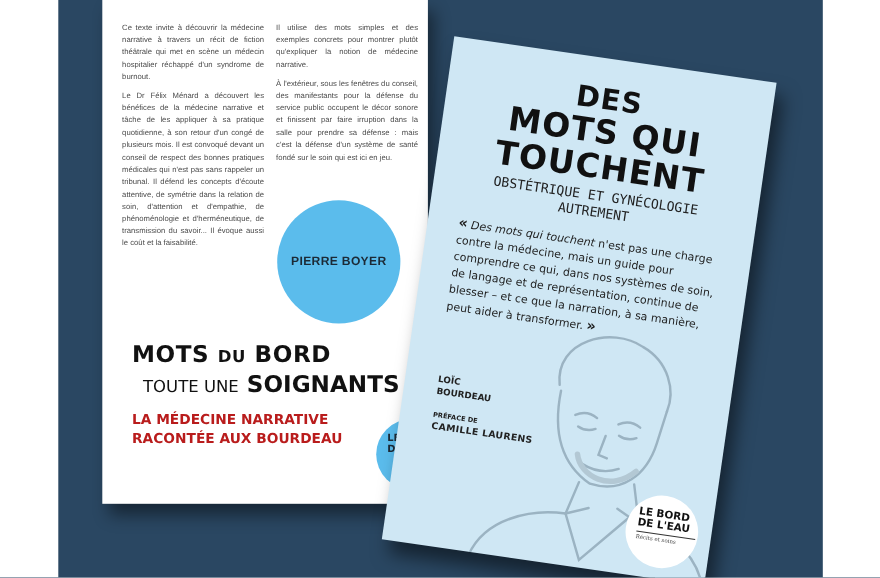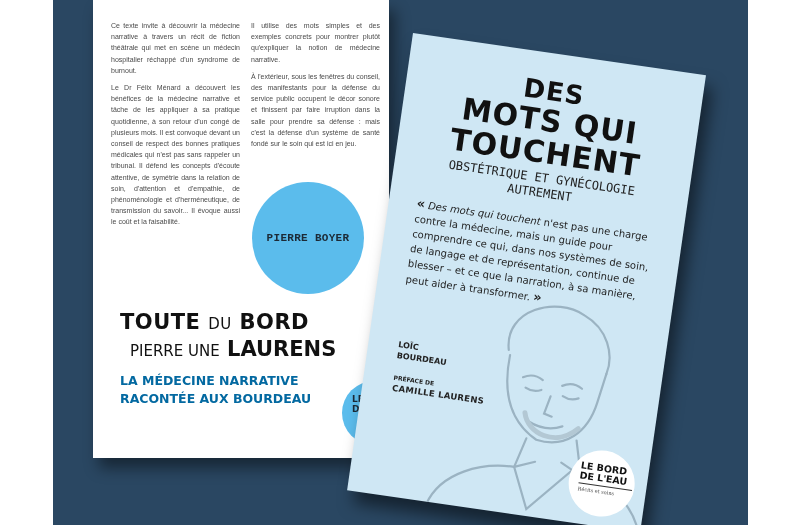--- a/index.html
+++ b/index.html
@@ -4,27 +4,27 @@
 <style>
   html,body{margin:0;padding:0;}
   body{width:800px;height:525px;background:#ffffff;position:relative;overflow:hidden;font-family:"Liberation Sans",sans-serif;}
   .bg{position:absolute;left:53px;top:0;width:695px;height:525px;background:#2a4762;}
   .book-left{position:absolute;left:93px;top:0;width:296px;height:458px;background:#ffffff;box-shadow:6px 10px 14px rgba(0,0,0,0.45);overflow:hidden;}
   .col{position:absolute;top:20px;width:129px;font-family:"Liberation Sans",sans-serif;font-size:7px;line-height:11.2px;color:#4a4a4a;text-align:justify;}
   .col p{margin:0 0 6px 0;}
   .col1{left:18px;}
   .col2{left:158px;}
   .author-circle{position:absolute;left:159px;top:182px;width:112px;height:112px;border-radius:50%;background:#5bbcec;display:flex;align-items:center;justify-content:center;}
-  .author-circle span{font-family:Liberation Mono, monospace;font-weight:bold;font-size:11px;color:#1c2a36;letter-spacing:0.3px;}
+  .author-circle span{font-family:Liberation Sans, sans-serif;font-weight:bold;font-size:11px;color:#1c2a36;letter-spacing:0.3px;}
   .title-left{position:absolute;left:27px;top:310px;font-family:"DejaVu Sans",sans-serif;color:#111;}
   .tl1{font-size:21px;font-weight:bold;letter-spacing:0.5px;line-height:24px;}
-  .tl1 .small{font-size:15px;font-weight:normal;}
+  .tl1 .small{font-size:15px;font-weight:bold;}
   .tl2{font-size:21px;font-weight:bold;line-height:26px;margin-left:10px;}
   .tl2 .small{font-size:15px;font-weight:normal;}
-  .subtitle-left{position:absolute;left:27px;top:372px;font-family:"DejaVu Sans",sans-serif;font-weight:bold;font-size:12.5px;line-height:18px;color:#0369a1;}
+  .subtitle-left{position:absolute;left:27px;top:372px;font-family:"DejaVu Sans",sans-serif;font-weight:bold;font-size:12.5px;line-height:18px;color:#b91c1c;}
   .logo-left{position:absolute;left:249px;top:381px;width:64px;height:64px;border-radius:50%;background:#5bbcec;}
   .logo-left span{position:absolute;left:10px;top:13px;font-family:"DejaVu Sans",sans-serif;font-weight:bold;font-size:9px;line-height:10px;color:#1c2a36;}
   .book-right{position:absolute;left:413px;top:33px;width:296px;height:462px;background:#cfe7f4;transform-origin:0 0;transform:rotate(8.2deg);box-shadow:8px 12px 16px rgba(0,0,0,0.5);overflow:hidden;}
   .rt-title{position:absolute;left:0;width:296px;top:24px;text-align:center;font-family:"DejaVu Sans",sans-serif;font-weight:bold;color:#111;font-size:26px;line-height:28px;letter-spacing:1px;}
   .rt-sub{position:absolute;left:0;width:296px;top:118px;text-align:center;font-family:"DejaVu Sans Mono",monospace;font-size:12px;line-height:15px;color:#222;}
   .quote{position:absolute;left:28px;top:160px;width:240px;font-family:"DejaVu Sans",sans-serif;font-size:10px;line-height:15px;color:#1e1e1e;}
   .quote em{font-style:italic;}
   .quote .mark{font-weight:bold;font-size:13px;}
   .face{position:absolute;left:70px;top:240px;width:230px;height:230px;}
   .rt-author{position:absolute;left:30px;top:305px;font-family:"DejaVu Sans",sans-serif;font-weight:bold;font-size:8px;line-height:11px;color:#222;}
@@ -46,22 +46,22 @@
     <p>Le Dr Félix Ménard a découvert les bénéfices de la médecine narrative et tâche de les appliquer à sa pratique quotidienne, à son retour d'un congé de plusieurs mois. Il est convoqué devant un conseil de respect des bonnes pratiques médicales qui n'est pas sans rappeler un tribunal. Il défend les concepts d'écoute attentive, de symétrie dans la relation de soin, d'attention et d'empathie, de phénoménologie et d'herméneutique, de transmission du savoir... Il évoque aussi le coût et la faisabilité.</p>
   </div>
   <div class="col col2">
     <p>Il utilise des mots simples et des exemples concrets pour montrer plutôt qu'expliquer la notion de médecine narrative.</p>
     <p>À l'extérieur, sous les fenêtres du conseil, des manifestants pour la défense du service public occupent le décor sonore et finissent par faire irruption dans la salle pour prendre sa défense : mais c'est la défense d'un système de santé fondé sur le soin qui est ici en jeu.</p>
   </div>
   <div class="author-circle">
     <span>PIERRE BOYER</span>
   </div>
   <div class="title-left">
-    <div class="tl1"><span>TOUTE</span> <span class="small">DU</span> <span>BORD</span></div>
-    <div class="tl2"><span class="small">PIERRE UNE</span> <span>LAURENS</span></div>
+    <div class="tl1"><span>MOTS</span> <span class="small">DU</span> <span>BORD</span></div>
+    <div class="tl2"><span class="small">TOUTE UNE</span> <span>SOIGNANTS</span></div>
   </div>
   <div class="subtitle-left">
     <div>LA MÉDECINE NARRATIVE</div>
     <div>RACONTÉE AUX BOURDEAU</div>
   </div>
   <div class="logo-left">
     <span style="white-space:pre">LE
 DE</span>
   </div>
 </div>

